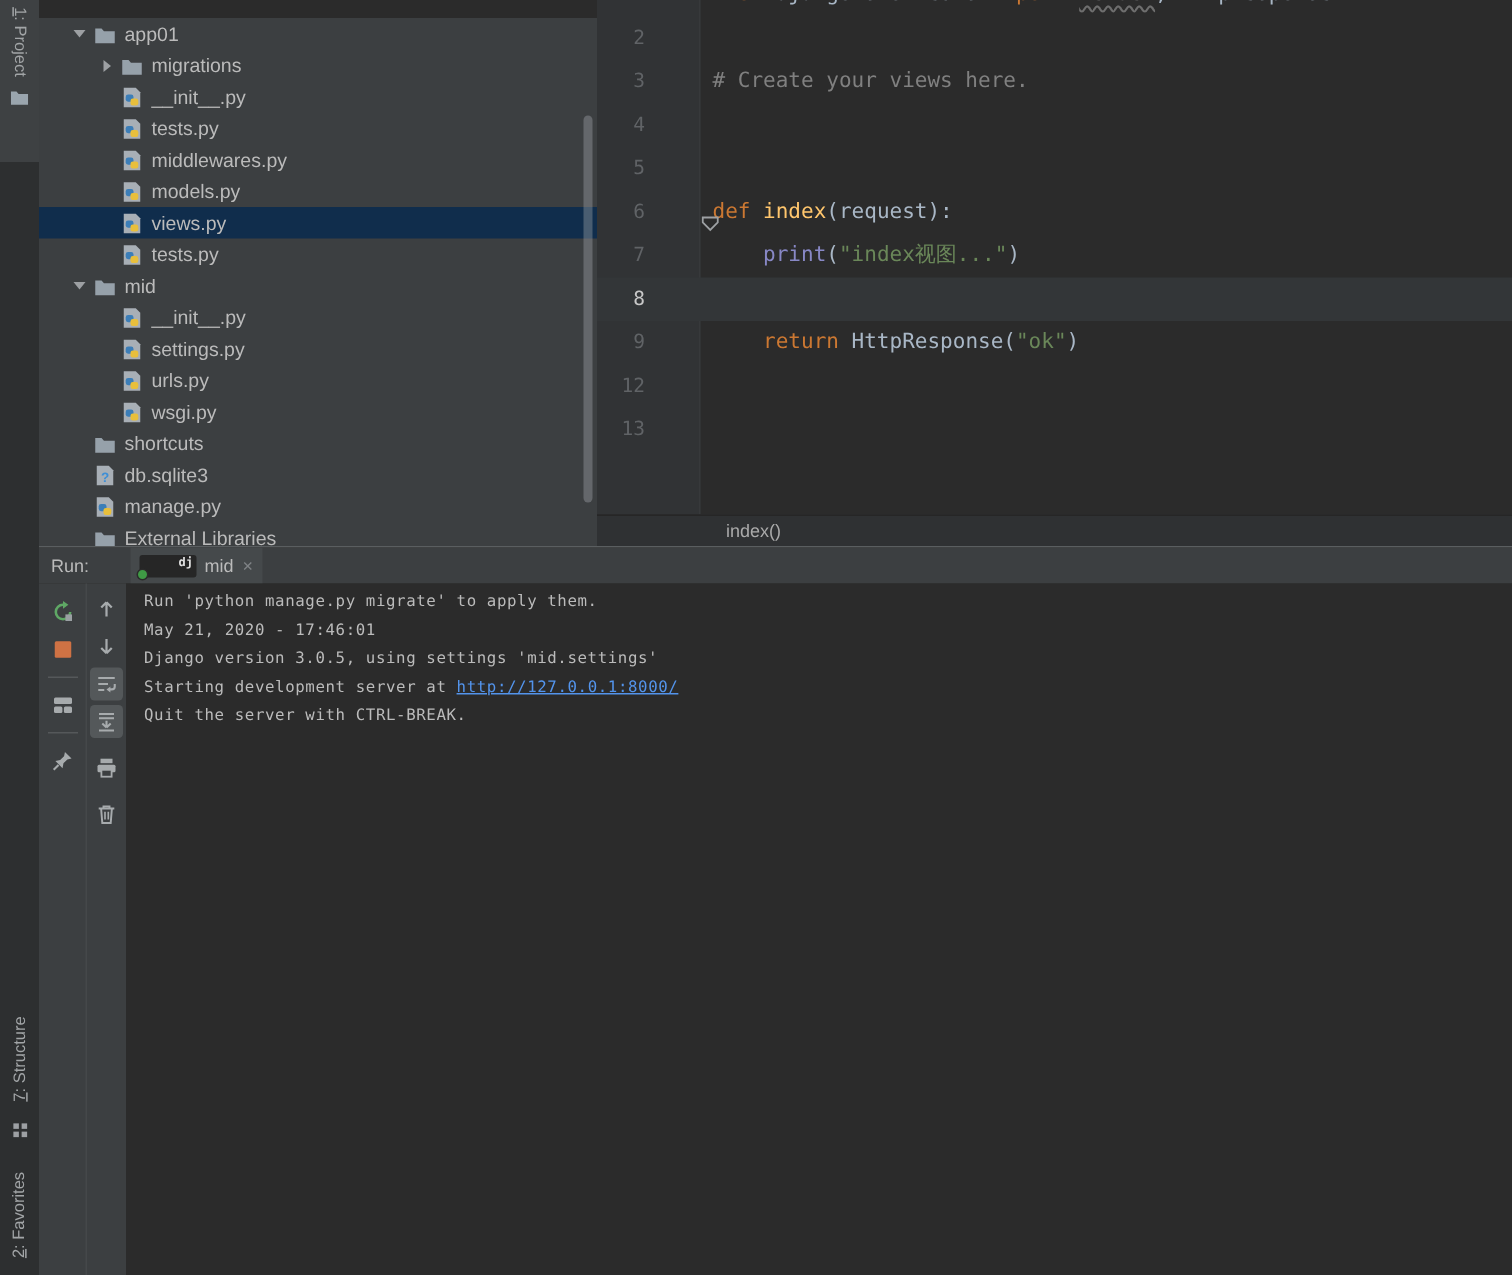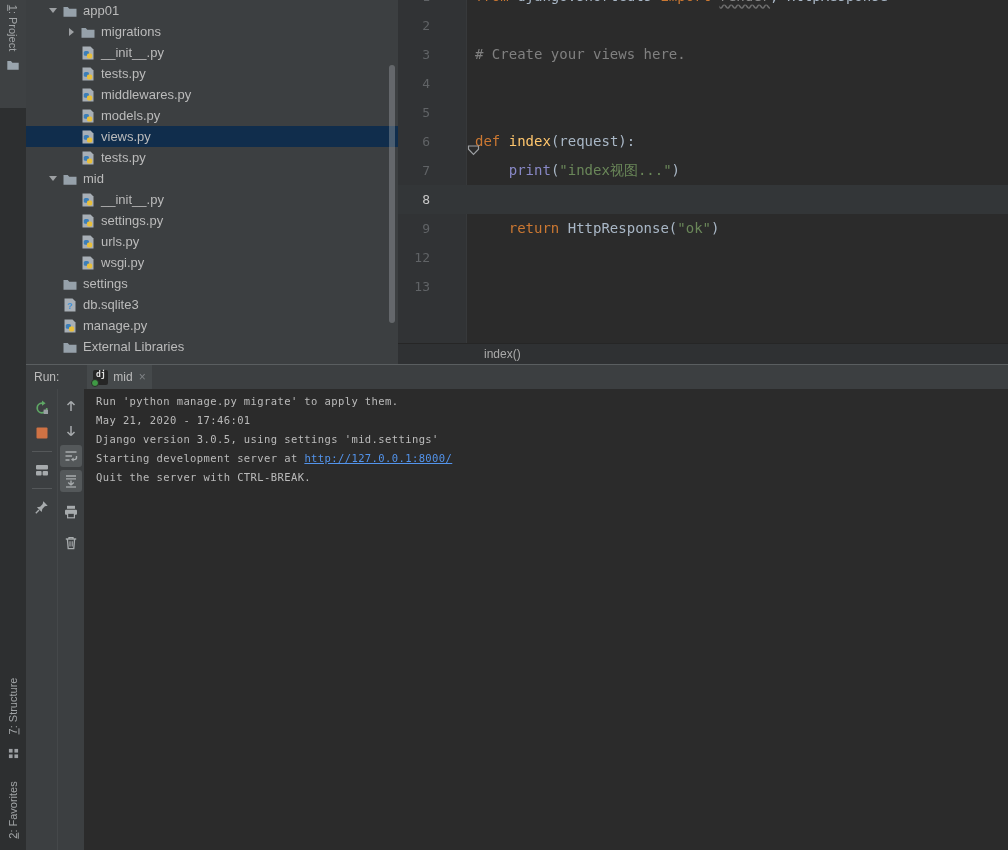--- a/index.html
+++ b/index.html
@@ -10,21 +10,21 @@
   #stripe{position:absolute;left:0;top:0;width:26px;height:850px;background:#2d2f30;}
   #project-btn{position:absolute;left:0;top:0;width:26px;height:108px;background:#3e4143;overflow:hidden;}
   .v-wrap{position:absolute;left:0;width:26px;display:flex;align-items:center;justify-content:center;overflow:hidden;}
   .v-wrap span{transform:rotate(-90deg);white-space:nowrap;font-size:11px;color:#a2a5a7;}
   #project-label-wrap{top:2px;height:52px;}
   #project-label-wrap span{transform:rotate(90deg);}
   .stripe-icon{position:absolute;left:0;width:26px;display:flex;justify-content:center;}
   .mn{text-decoration:underline;}
 
   
-  #tree-panel{position:absolute;left:26px;top:0;width:372px;height:364px;background:#3c3f41;overflow:hidden;}
+  #tree-panel{position:absolute;left:26px;top:12px;width:372px;height:364px;background:#3c3f41;overflow:hidden;}
   .tree-row{display:flex;align-items:center;height:21px;line-height:21px;font-size:13px;color:#bbbbbb;cursor:pointer;white-space:nowrap;}
   .tree-row.selected{background:#102d4c;}
   .tree-row .arrowbox{width:18px;display:flex;justify-content:center;align-items:center;flex:0 0 18px;}
   .tree-row.lvl1{padding-left:18px;}
   .tree-row.lvl2{padding-left:36px;}
   .tri-down{width:0;height:0;border-left:4.5px solid transparent;border-right:4.5px solid transparent;border-top:5.5px solid #9da0a3;}
   .tri-right{width:0;height:0;border-top:4.5px solid transparent;border-bottom:4.5px solid transparent;border-left:5.5px solid #9da0a3;}
   .tree-ico{width:16px;height:16px;margin-right:5px;flex:0 0 16px;display:flex;align-items:center;}
   #tree-scrollbar{position:absolute;right:3px;top:65px;width:6px;height:258px;border-radius:3px;background:rgba(160,166,170,.40);}
 
@@ -49,21 +49,21 @@
 
   
   #breadcrumb-bar{position:absolute;left:398px;top:343px;width:610px;height:21px;background:#2f3133;border-top:1px solid #262626;box-sizing:border-box;display:flex;align-items:center;}
   #breadcrumb-bar span{margin-left:86px;font-size:12px;color:#aaaaaa;cursor:pointer;}
 
   
   #run-panel{position:absolute;left:26px;top:364px;width:982px;height:486px;background:#2b2b2b;border-top:1px solid #5a5e60;box-sizing:border-box;}
   #run-header{position:absolute;left:0;top:0;width:982px;height:24px;background:#3c3f41;display:flex;align-items:center;}
   #run-title{margin-left:8px;font-size:12px;color:#bbbbbb;}
   #run-tab{display:flex;align-items:center;margin-left:28px;height:24px;padding:0 6px;background:#45494b;cursor:pointer;}
-  #dj-ico{position:relative;width:15px;height:15px;background:#262626;border-radius:2px;display:flex;align-items:flex-start;justify-content:center;}
+  #dj-ico{position:relative;width:15px;height:15px;background:#262626;border-radius:2px;display:flex;align-items:flex-start;justify-content:center;padding-left:23px;}
   #dj-ico b{font-family:"DejaVu Sans Mono",monospace;font-size:8px;color:#e2e2e2;}
   #dj-dot{position:absolute;left:-2px;bottom:-2px;width:6px;height:6px;border-radius:50%;background:#3f9a45;border:1px solid #2b2b2b;}
   #run-tab .tab-label{margin-left:5px;font-size:12px;color:#bbbbbb;}
   #tab-close{margin-left:6px;font-size:12px;color:#7f8386;cursor:pointer;}
   .tb-col{position:absolute;top:24px;bottom:0;background:#3c3f41;display:flex;flex-direction:column;align-items:center;}
   #tb-col1{left:0;width:31px;border-right:1px solid #45484a;padding-top:8px;}
   #tb-col2{left:32px;width:26px;padding-top:6px;}
   .tb-btn{width:22px;height:22px;margin-bottom:3px;display:flex;align-items:center;justify-content:center;border-radius:3px;cursor:pointer;}
   .tb-btn.active{background:#54585a;}
   .tb-div{width:20px;height:1px;background:#55585a;margin:4px 0 7px 0;}
@@ -249,21 +249,21 @@
           </span>
           <span>wsgi.py</span>
         </div>
         <div class="tree-row lvl1">
           <span class="arrowbox"></span>
           <span class="tree-ico">
             <svg width="16" height="16" viewBox="0 0 16 16">
               <path d="M1.5 4h4.2l1.6 1.8h7.2v8h-13z" fill="#96a1aa"></path>
             </svg>
           </span>
-          <span>settings</span>
+          <span>shortcuts</span>
         </div>
         <div class="tree-row lvl1">
           <span class="arrowbox"></span>
           <span class="tree-ico">
             <svg width="16" height="16" viewBox="0 0 16 16">
               <path d="M2.5 1.5h8l3 3v10h-11z" fill="#a8afb6"></path>
               <text x="8" y="12" font-size="9" font-weight="bold" fill="#3f8fd6" text-anchor="middle" font-family="sans-serif">?</text>
             </svg>
           </span>
           <span>db.sqlite3</span>

